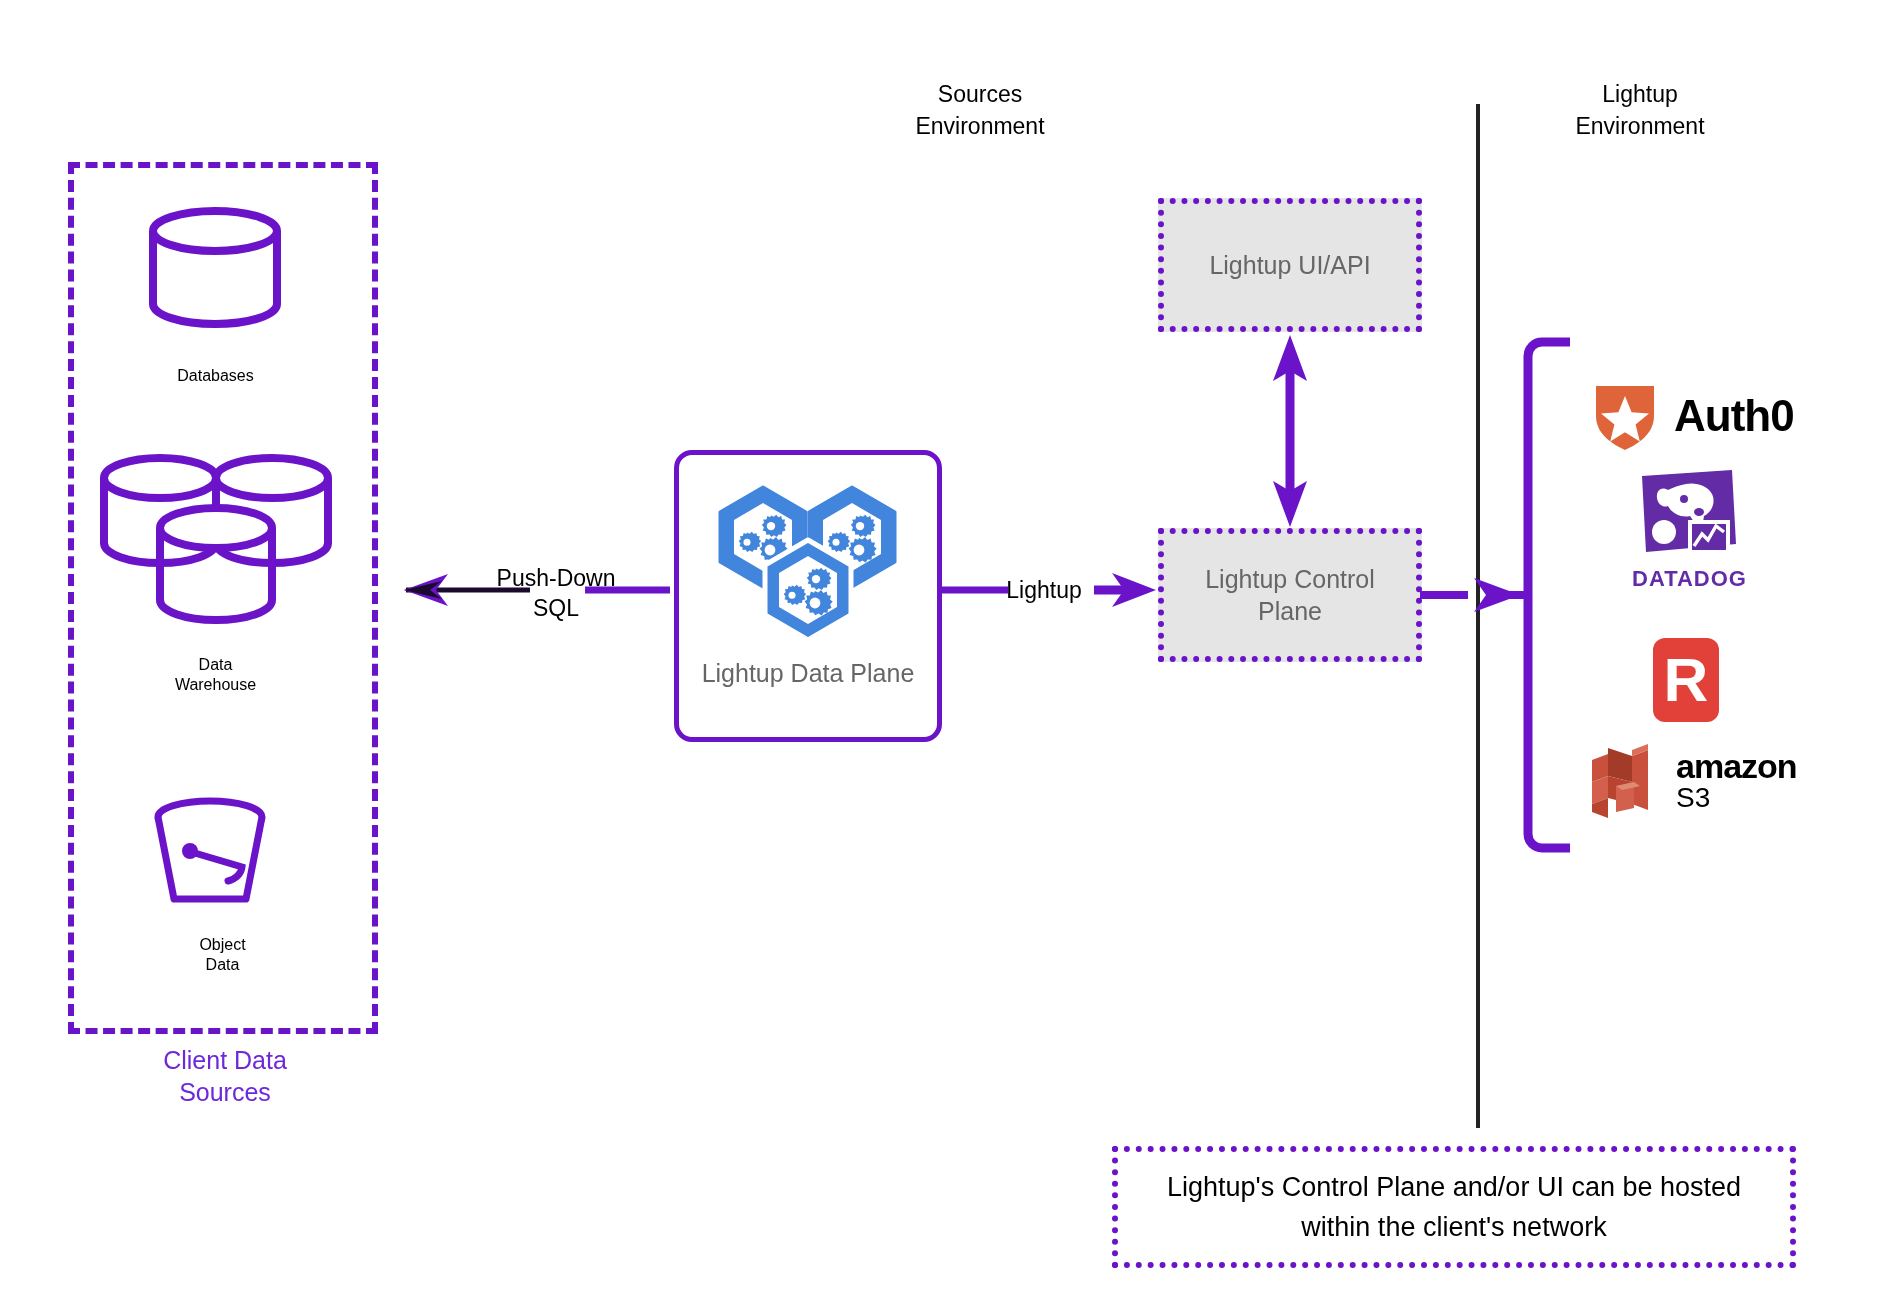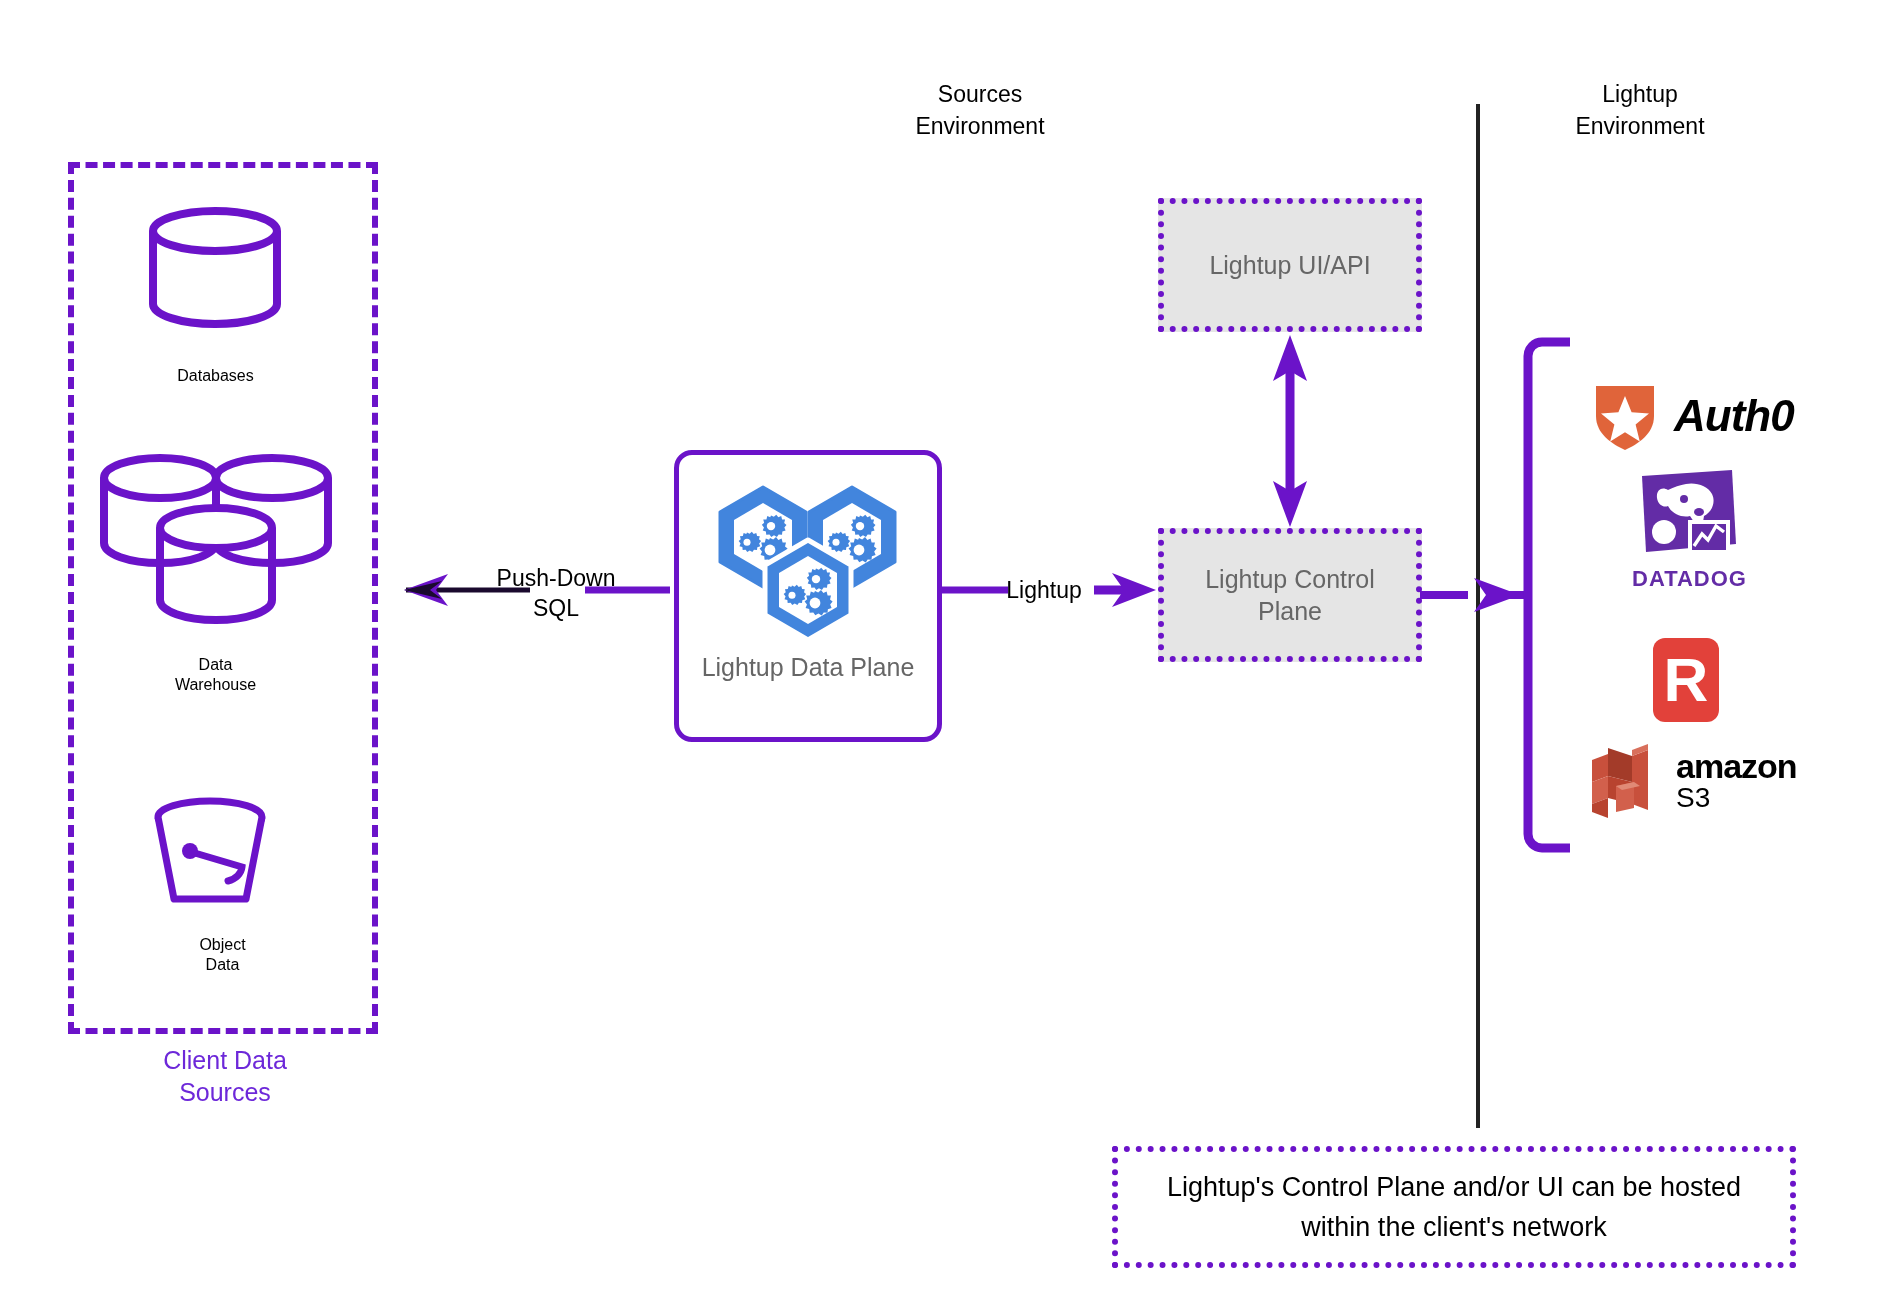--- a/index.html
+++ b/index.html
@@ -252,21 +252,21 @@
           <use href="#gearset" x="0" y="2"></use>
         </g>
 
         <g transform="translate(95,105)">
           <path d="M0,-50 L43,-25 L43,25 L0,50 L-43,25 L-43,-25 Z" fill="#4285dd" stroke="#ffffff" stroke-width="5" stroke-linejoin="round"></path>
           <path d="M0,-34 L29,-17 L29,17 L0,34 L-29,17 L-29,-17 Z" fill="#ffffff"></path>
           <use href="#gearset" x="0" y="2"></use>
         </g>
       </svg>
     </div>
-    <div class="box-label-gray" style="margin-top:6px;">Lightup Data Plane</div>
+    <div class="box-label-gray" style="margin-top:12px;">Lightup Data Plane</div>
   </div>
 
   <div class="abs" style="left:942px; top:570px;">
     <svg width="216" height="40" viewBox="0 0 216 40">
       <path d="M0 20 L66 20" stroke="#6b13c9" stroke-width="7" fill="none"></path>
       <path d="M152 20 L190 20" stroke="#6b13c9" stroke-width="9" fill="none"></path>
       <path d="M214 20 L170 3 L182 20 L170 37 Z" fill="#6b13c9"></path>
     </svg>
   </div>
   <div class="abs edge-label" style="left:984px; top:575px; width:120px;">Lightup</div>
@@ -300,21 +300,21 @@
     </svg>
   </div>
 
   <div class="abs logo-row" style="left:1592px; top:380px;">
     <span>
       <svg width="66" height="72" viewBox="0 0 66 72">
         <path d="M4 6 L62 6 L62 36 C62 54 46 64 33 70 C20 64 4 54 4 36 Z" fill="#e0643a"></path>
         <path d="M33 16 L39.6 32.2 L57 33.4 L43.6 44.6 L47.8 61.4 L33 52.2 L18.2 61.4 L22.4 44.6 L9 33.4 L26.4 32.2 Z" fill="#ffffff"></path>
       </svg>
     </span>
-    <span class="logo-wordmark" style="margin-left:16px;font-style:italic;">Auth0</span>
+    <span class="logo-wordmark" style="margin-left:16px;">Auth0</span>
   </div>
 
   <div class="abs" style="left:1632px; top:468px;">
     <span>
       <svg width="112" height="96" viewBox="0 0 112 96">
         <path d="M10 8 L100 2 L104 76 L14 84 Z" fill="#632ca6"></path>
 
         <path d="M36 22 C30 18 24 22 25 30 C26 37 32 40 36 38
                  C40 46 50 50 58 48 L62 54 C64 58 70 58 71 54 L72 48
                  C80 44 84 34 80 26 C76 18 64 14 54 16

